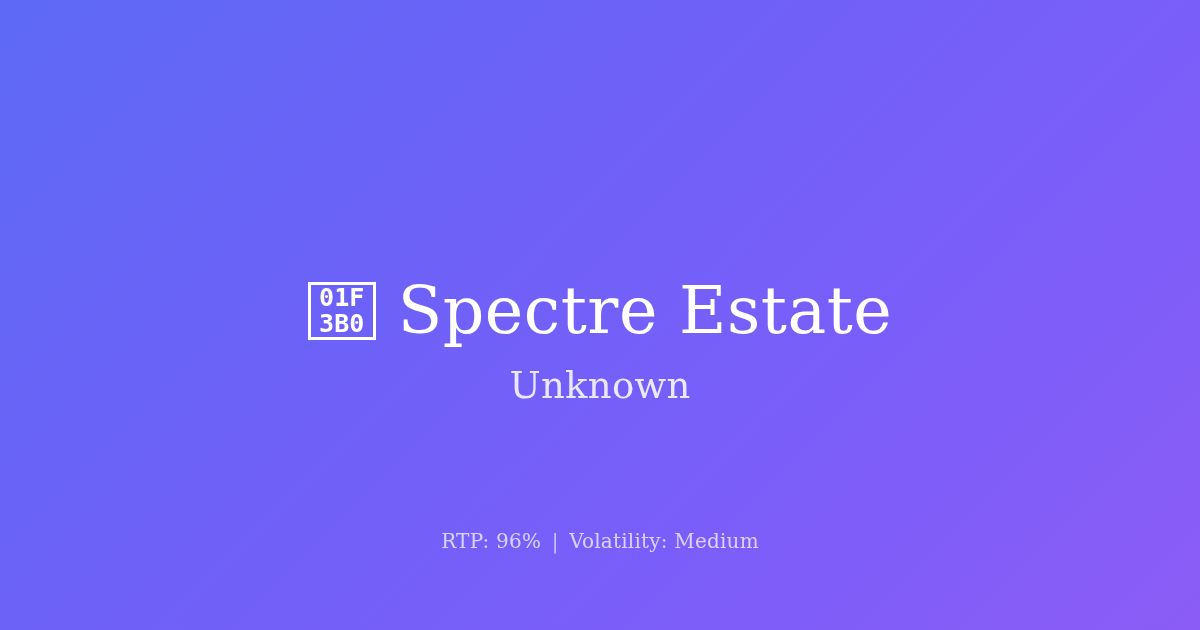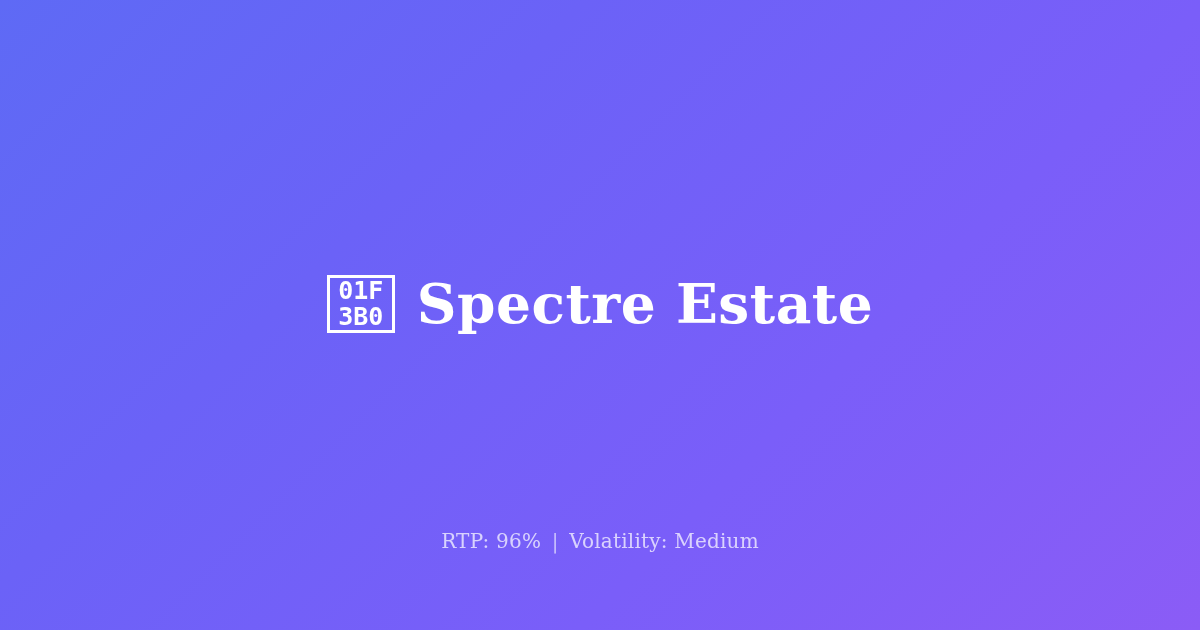--- a/index.html
+++ b/index.html
@@ -58,22 +58,22 @@
     font-family: "DejaVu Sans Mono", "Liberation Mono", monospace;
     font-size: 25px;
     font-weight: 700;
     letter-spacing: 0px;
     color: #ffffff;
     line-height: 26px;
   }
 
   .game-title {
     font-family: "DejaVu Serif", "Liberation Serif", serif;
-    font-weight: 700;
-    font-size: 55px;
+    font-weight: 400;
+    font-size: 65px;
     line-height: 84px;
     color: #ffffff;
     letter-spacing: 0.5px;
   }
 
   
   .provider {
     position: absolute;
     top: 362px;
     left: 0;
@@ -112,20 +112,21 @@
 <div id="og-card">
 
   <div class="title-row">
     <span class="tofu-glyph">
       <span>01F</span>
       <span>3B0</span>
     </span>
     <h1 class="game-title">Spectre Estate</h1>
   </div>
 
+  <div class="provider">Unknown</div>
 
   <div class="meta-line">
     <span>RTP: 96%</span>
     <span class="sep">|</span>
     <span>Volatility: Medium</span>
   </div>
 
 </div>
 
 </body></html>

